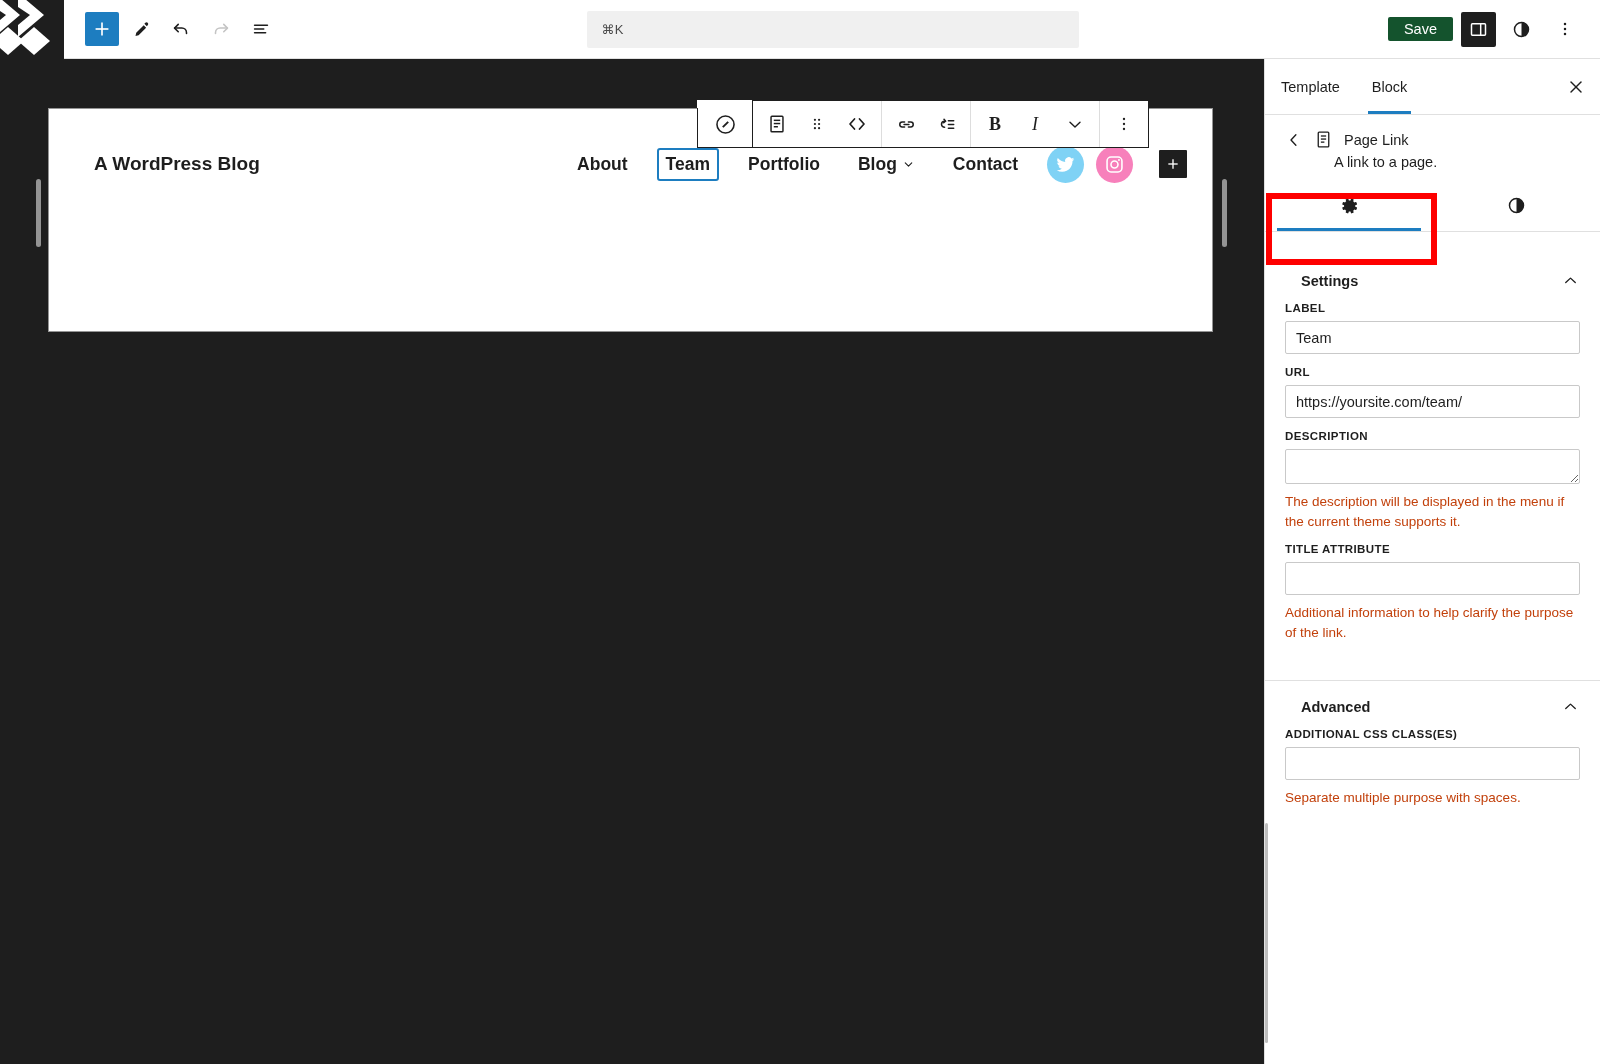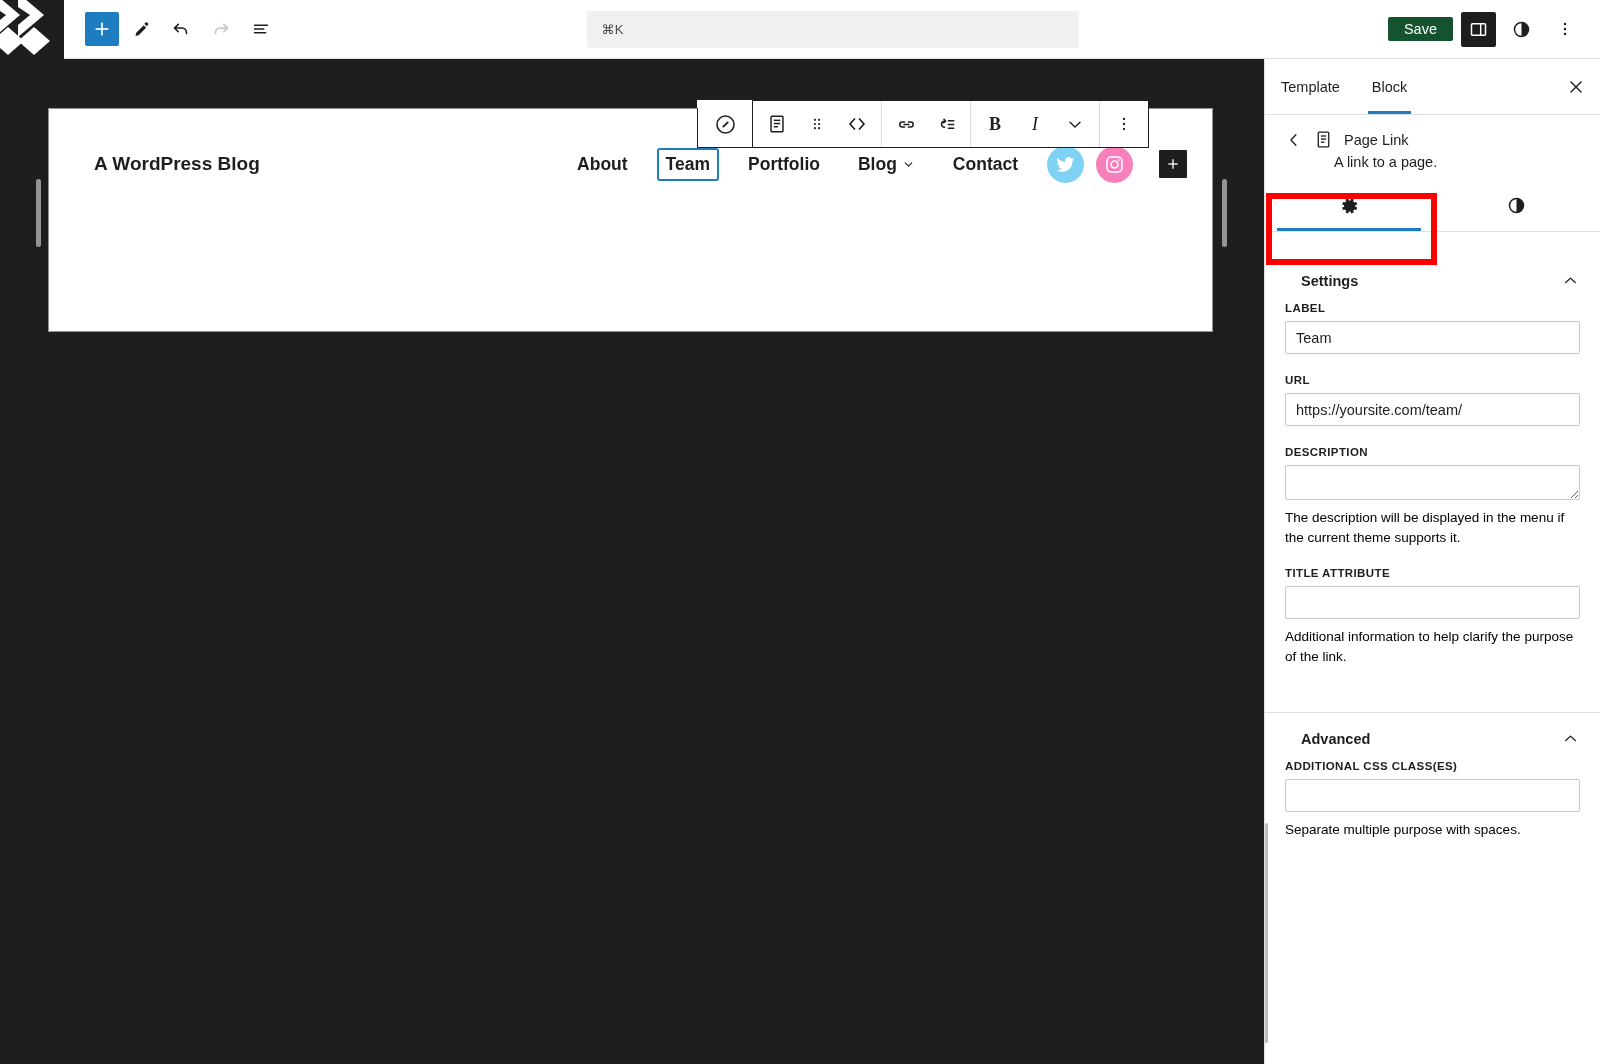--- a/index.html
+++ b/index.html
@@ -187,37 +187,37 @@
     position: absolute; top: 196px; left: 0; right: 0; bottom: 0; overflow: hidden;
   }
   .panel-head {
     display: flex; align-items: center; justify-content: space-between;
     padding: 16px 20px 12px 36px; cursor: pointer;
   }
   .panel-head .ttl { font-size: 14.5px; font-weight: bold; color: #1e1e1e; }
   .panel-body { padding: 0 20px 22px 20px; }
   .divider { height: 1px; background: #e0e0e0; margin: 4px 0 0 0; }
 
-  .field { margin-bottom: 20px; }
+  .field { margin-bottom: 12px; }
   .field-label {
     font-size: 11.5px; font-weight: bold; letter-spacing: .4px;
     color: #1e1e1e; text-transform: uppercase; display: block; margin-bottom: 7px;
   }
   .field-input {
     width: 100%; height: 33px; border: 1px solid #c9c9c9; border-radius: 2px;
     font-size: 14.5px; color: #1e1e1e; padding: 0 10px;
     font-family: "Liberation Sans", sans-serif; background: #fff;
   }
   .field-textarea {
     width: 100%; height: 35px; border: 1px solid #c9c9c9; border-radius: 2px;
     font-size: 14.5px; color: #1e1e1e; padding: 6px 10px; resize: vertical;
     font-family: "Liberation Sans", sans-serif; background: #fff; display: block;
   }
   .field-help {
-    font-size: 13.5px; color: #000000; line-height: 1.45; margin-top: 8px;
+    font-size: 13.5px; color: #c2410c; line-height: 1.45; margin-top: 8px;
   }
 
   .sb-scrollbar {
     position: absolute; left: 0px; top: 568px; width: 3px; height: 220px;
     background: #bdbdbd; border-radius: 2px;
   }
 
   svg { display: block; }
 </style>
 </head>

